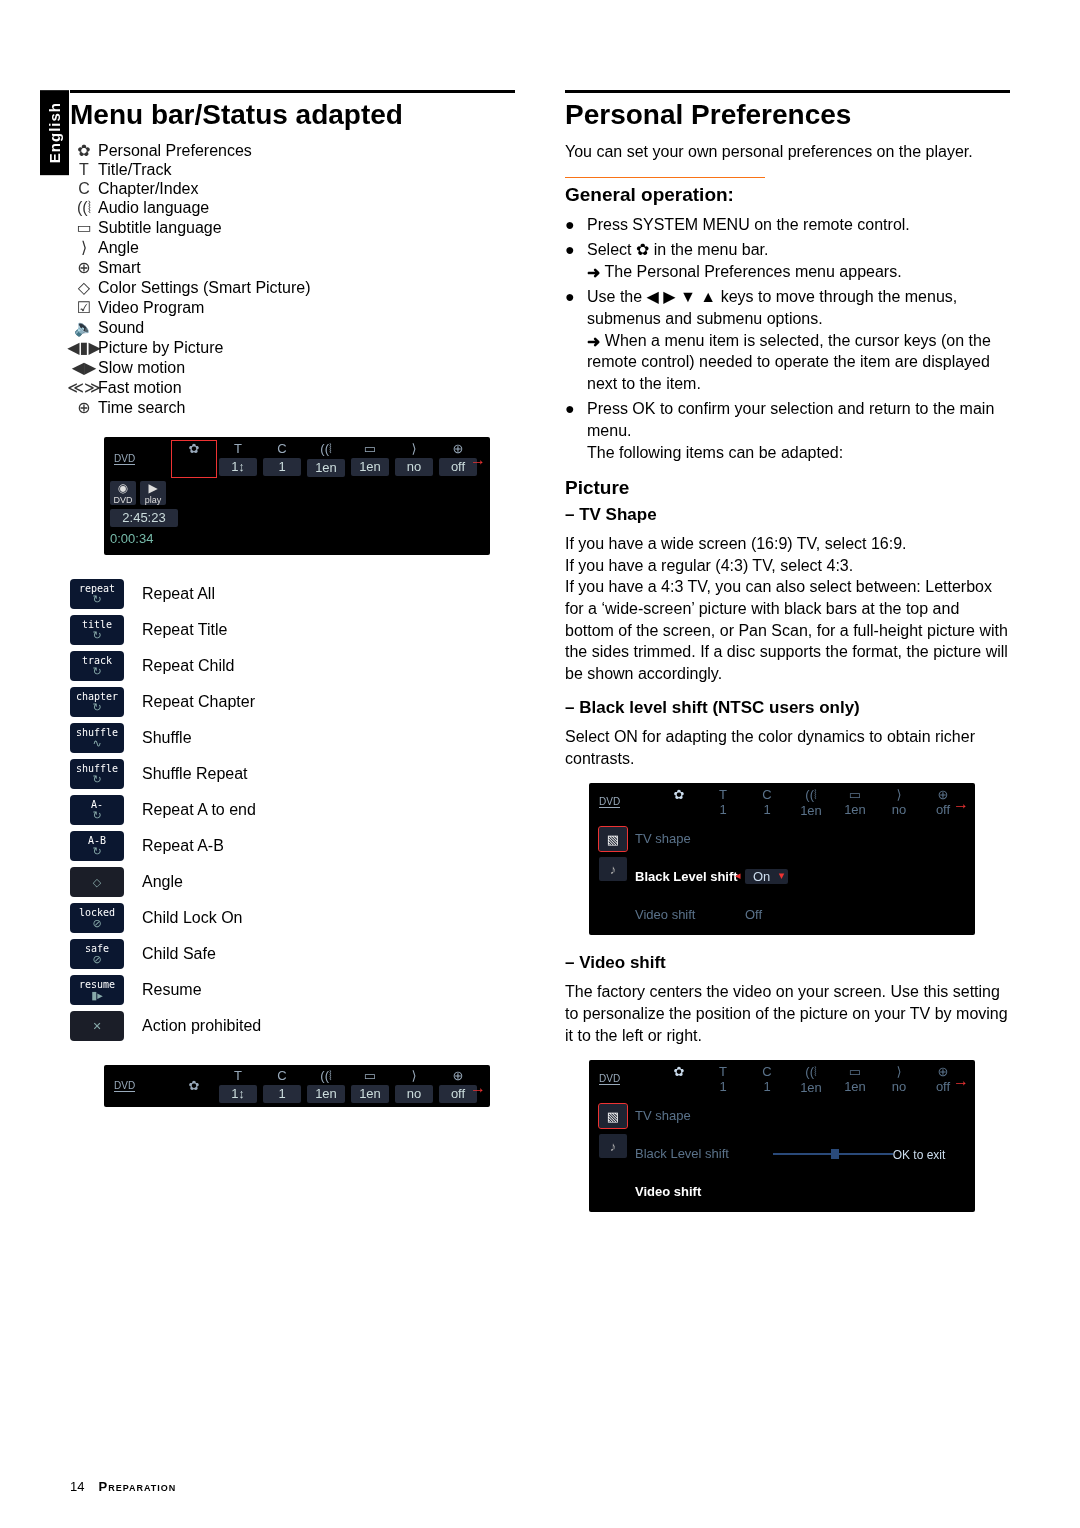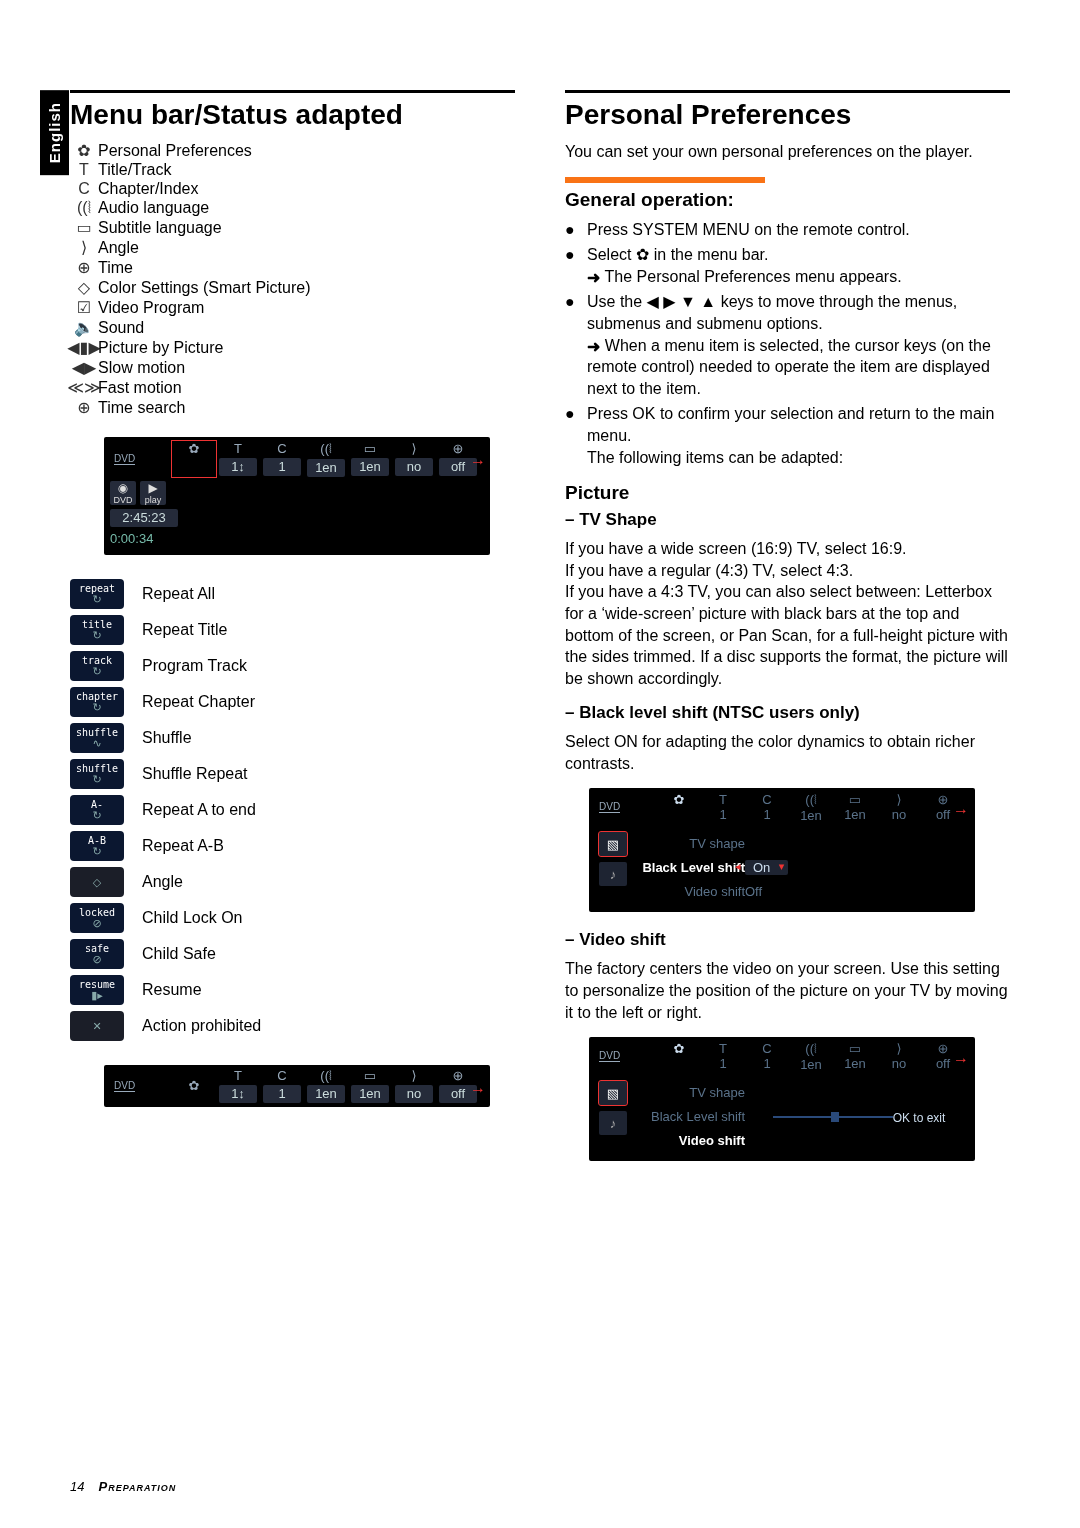--- a/index.html
+++ b/index.html
@@ -38,21 +38,21 @@
 
   .feedback-list { list-style:none; margin: 10px 0 24px 0; }
   .feedback-list li { display:flex; align-items:center; margin: 6px 0; }
   .fb-chip { width:54px; height:30px; background:#0b1730; border-radius:4px; margin-right:18px; display:flex; flex-direction:column; align-items:center; justify-content:center; color:#fff; }
   .fb-chip .t { font-size:10px; line-height:10px; font-family: monospace; }
   .fb-chip .g { font-size:11px; color:#8aa; line-height:11px; }
   .fb-chip.gray { background:#1b1e28; }
   .fb-label { font-size:16px; }
 
   .body-text { font-size:16px; line-height:1.35; margin: 8px 0 14px 0; }
-  .h2 { font-size:19px; font-weight:800; margin: 6px 0 8px 0; border-top:6px solid #f97316; padding-top:6px; width: 200px; }
+  .h2 { font-size:19px; font-weight:800; margin: 6px 0 8px 0; border-top:1px solid #f97316; padding-top:6px; width: 200px; }
   .bullet-list { list-style:none; margin: 6px 0 10px 0; }
   .bullet-list li { display:flex; font-size:16px; line-height:1.35; margin:4px 0; }
   .bullet-list li .bu { width:22px; font-size:16px; }
   .bullet-list li .tx { flex:1; }
   .bullet-list li .arrow-tx { color:#000; }
   .arrow-ind { display:inline-block; transform: translateY(1px); font-weight:bold; }
 
   .h3 { font-size:19px; font-weight:800; margin: 14px 0 6px 0; }
   .h4 { font-size:17px; font-weight:800; margin: 0 0 6px 0; }
 
@@ -61,34 +61,34 @@
   .osd .bar .disc { font-size:10px; color:#9ab; border-bottom:1px solid #9ab; margin-right:10px; }
   .osd .bar .cell { display:flex; flex-direction:column; align-items:center; width:44px; }
   .osd .bar .ic { font-size:13px; color:#5a728a; }
   .osd .bar .vl { color:#5a728a; font-size:13px; width:38px; text-align:center; }
   .osd .bar .sel .ic, .osd .bar .sel .vl { color:#cde; }
   .osd .bar .arr { position:absolute; right:6px; top:12px; color:#e33; font-size:16px; }
   .osd .panel { display:flex; padding:6px 10px 10px 10px; gap:8px; }
   .osd .left-chips { display:flex; flex-direction:column; gap:6px; }
   .osd .chip { width:28px; height:24px; background:#1e2432; border-radius:2px; display:flex; align-items:center; justify-content:center; color:#aaa; font-size:13px; }
   .osd .chip.sel { outline:1px solid #e33; color:#fff; }
-  .osd .options { display:flex; flex-direction:column; gap:2px; font-size:13px; color:#5a728a;text-align:right; }
+  .osd .options { display:flex; flex-direction:column; gap:16px; font-size:13px; color:#5a728a; }
   .osd .options .row { display:flex; align-items:center; height:22px; }
   .osd .options .row .lab { width:110px; }
   .osd .options .row .val { background:#1e2432; padding:0 18px 0 8px; border-radius:2px; color:#cde; position:relative; }
   .osd .options .row .val::before { content:"◂"; position:absolute; left:-10px; color:#e33; font-size:11px; }
   .osd .options .row .val::after { content:"▾"; position:absolute; right:4px; color:#e33; font-size:11px; }
   .osd .options .row.sel .lab { color:#fff; font-weight:600; }
 
   .osd .slider { flex:1; display:flex; flex-direction:row; align-items:center; justify-content:center; }
   .osd .slider .track { width:120px; height:2px; background:#2a4a7a; position:relative; margin:6px 0 4px 0; }
   .osd .slider .track .thumb { position:absolute; left:58px; top:-4px; width:8px; height:10px; background:#2a4a7a; }
   .osd .slider .ok { color:#cde; font-size:12px; margin-top:4px; }
 
-  .footer { position:absolute; left:70px; bottom:34px; font-size:13px; display:flex; align-items:baseline;font-style:italic; }
+  .footer { position:absolute; left:70px; bottom:34px; font-size:13px; display:flex; align-items:baseline; }
   .footer .pg { margin-right:14px; }
   .footer .sec { font-variant: small-caps; letter-spacing:1px; font-weight:600; }
 </style>
 </head>
 <body>
 
 <div class="page">
   <div class="lang-tab">English</div>
 
   <div class="col col-left">
@@ -114,21 +114,21 @@
         <li>
           <span class="mi-icon">▭</span>
           <span class="mi-text">Subtitle language</span>
         </li>
         <li>
           <span class="mi-icon">⟩</span>
           <span class="mi-text">Angle</span>
         </li>
         <li>
           <span class="mi-icon">⊕</span>
-          <span class="mi-text">Time</span>
+          <span class="mi-text">Smart</span>
         </li>
         <li>
           <span class="mi-icon">◇</span>
           <span class="mi-text">Color Settings (Smart Picture)</span>
         </li>
         <li>
           <span class="mi-icon">☑</span>
           <span class="mi-text">Video Program</span>
         </li>
         <li>
@@ -215,21 +215,21 @@
             <span class="t">title</span>
             <span class="g">↻</span>
           </span>
           <span class="fb-label">Repeat Title</span>
         </li>
         <li>
           <span class="fb-chip ">
             <span class="t">track</span>
             <span class="g">↻</span>
           </span>
-          <span class="fb-label">Program Track</span>
+          <span class="fb-label">Repeat Child</span>
         </li>
         <li>
           <span class="fb-chip ">
             <span class="t">chapter</span>
             <span class="g">↻</span>
           </span>
           <span class="fb-label">Repeat Chapter</span>
         </li>
         <li>
           <span class="fb-chip ">

